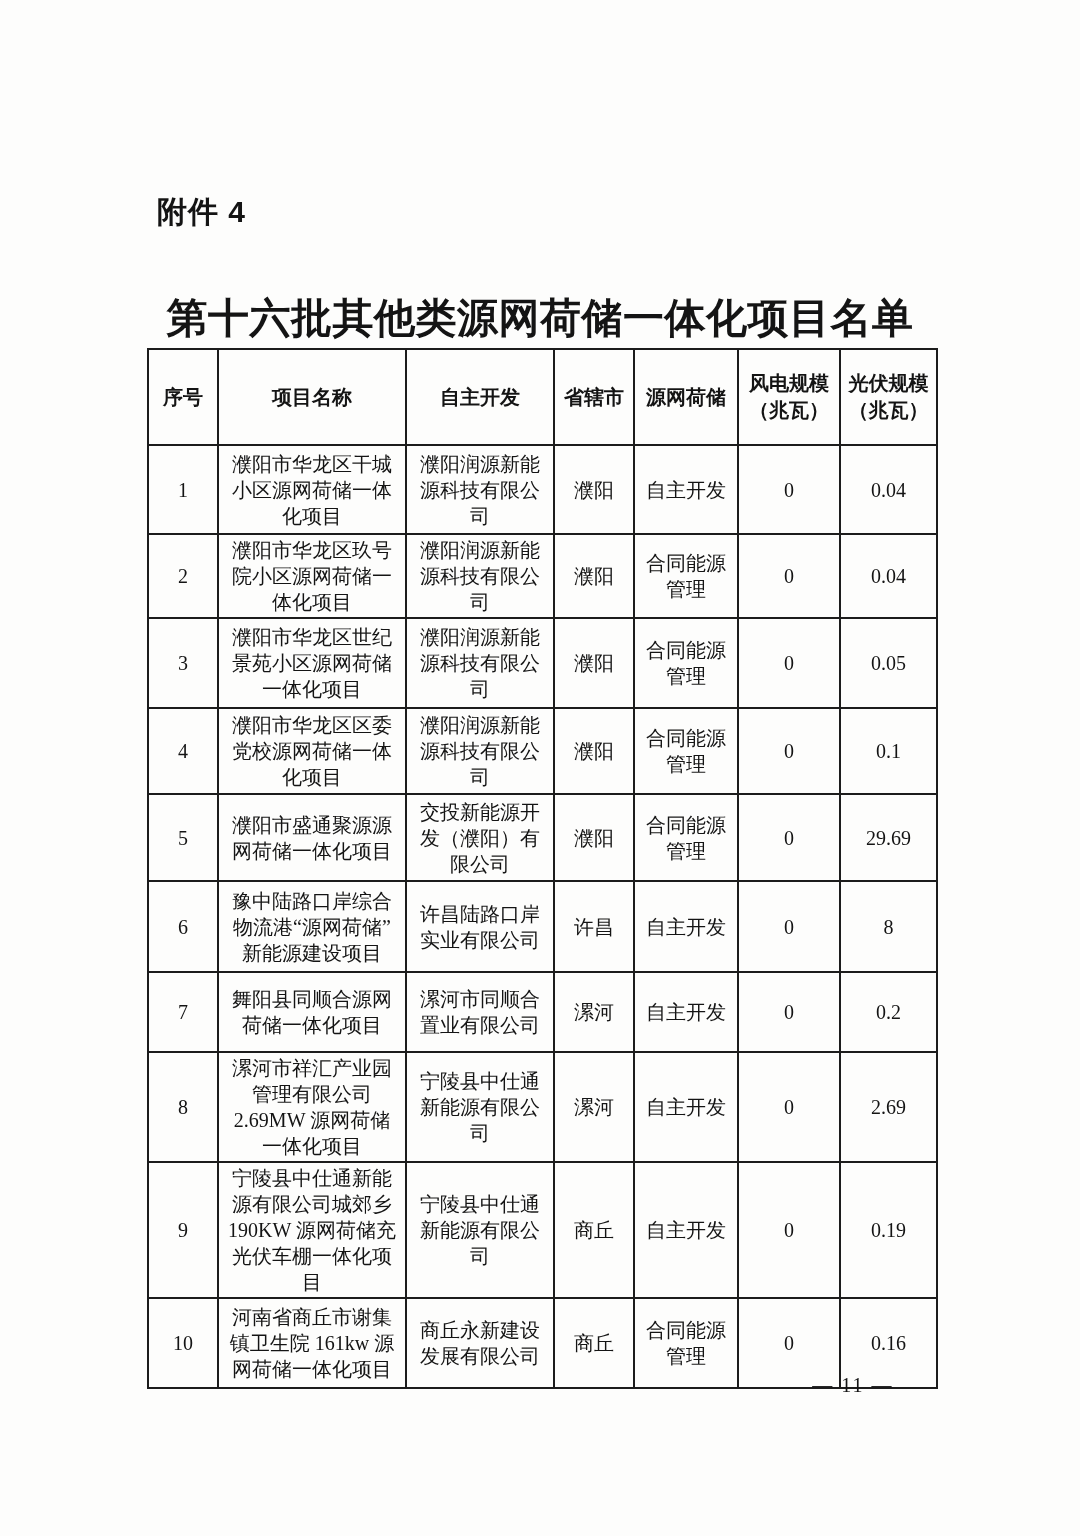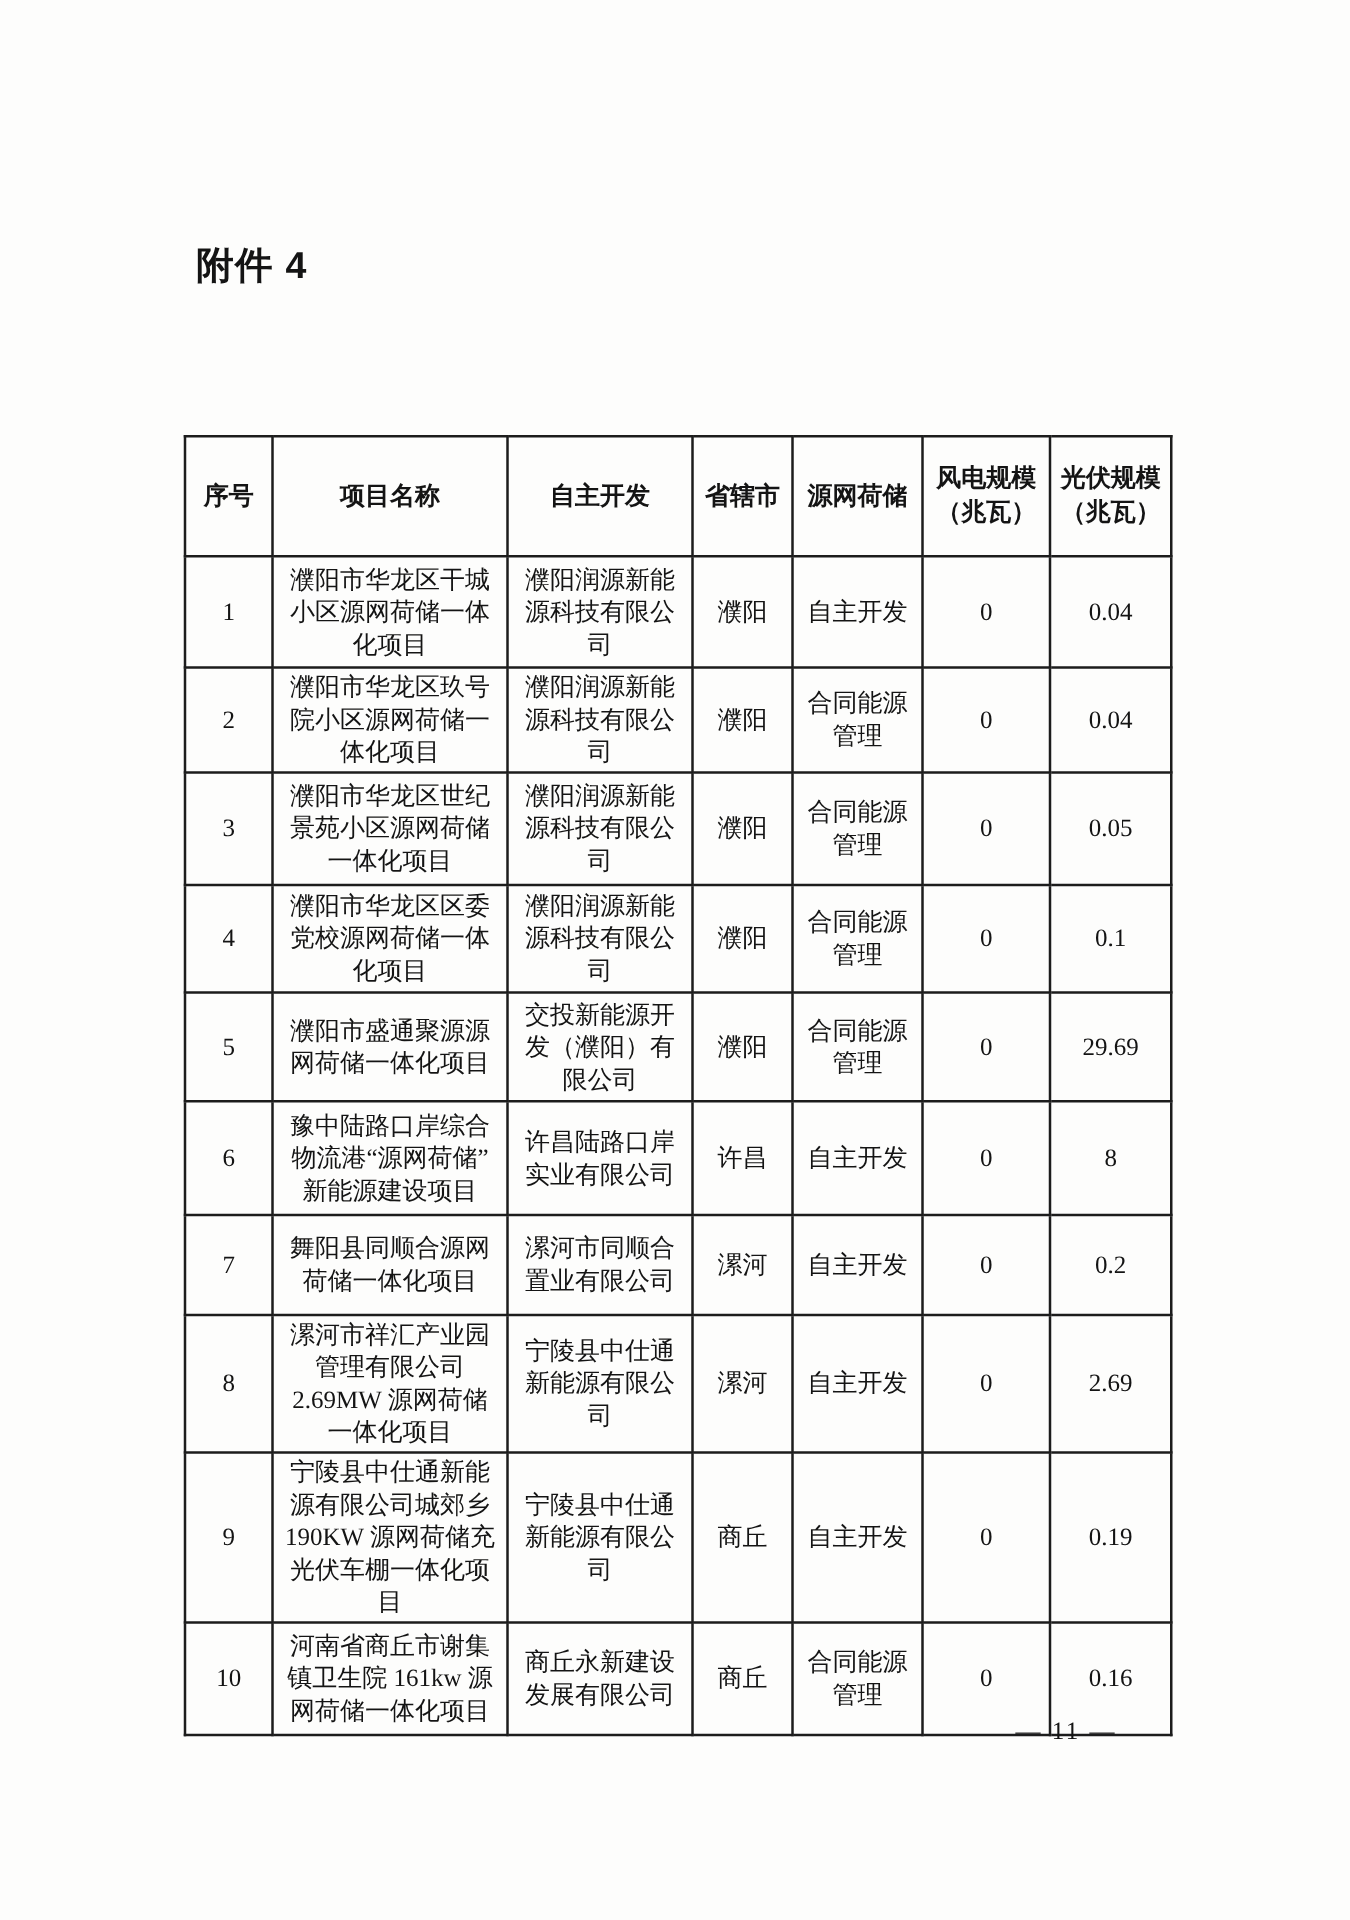--- a/index.html
+++ b/index.html
@@ -73,20 +73,21 @@
     font-family:"Liberation Serif","DejaVu Serif",serif;
   }
 </style>
 </head>
 <body>
 
 <div class="page">
 
   <div class="attachment-label">附件 4</div>
 
+  <h1 class="doc-title">第十六批其他类源网荷储一体化项目名单</h1>
 
   <table class="project-table">
     <colgroup>
       <col style="width:70px">
       <col style="width:188px">
       <col style="width:148px">
       <col style="width:80px">
       <col style="width:104px">
       <col style="width:102px">
       <col style="width:97px">

